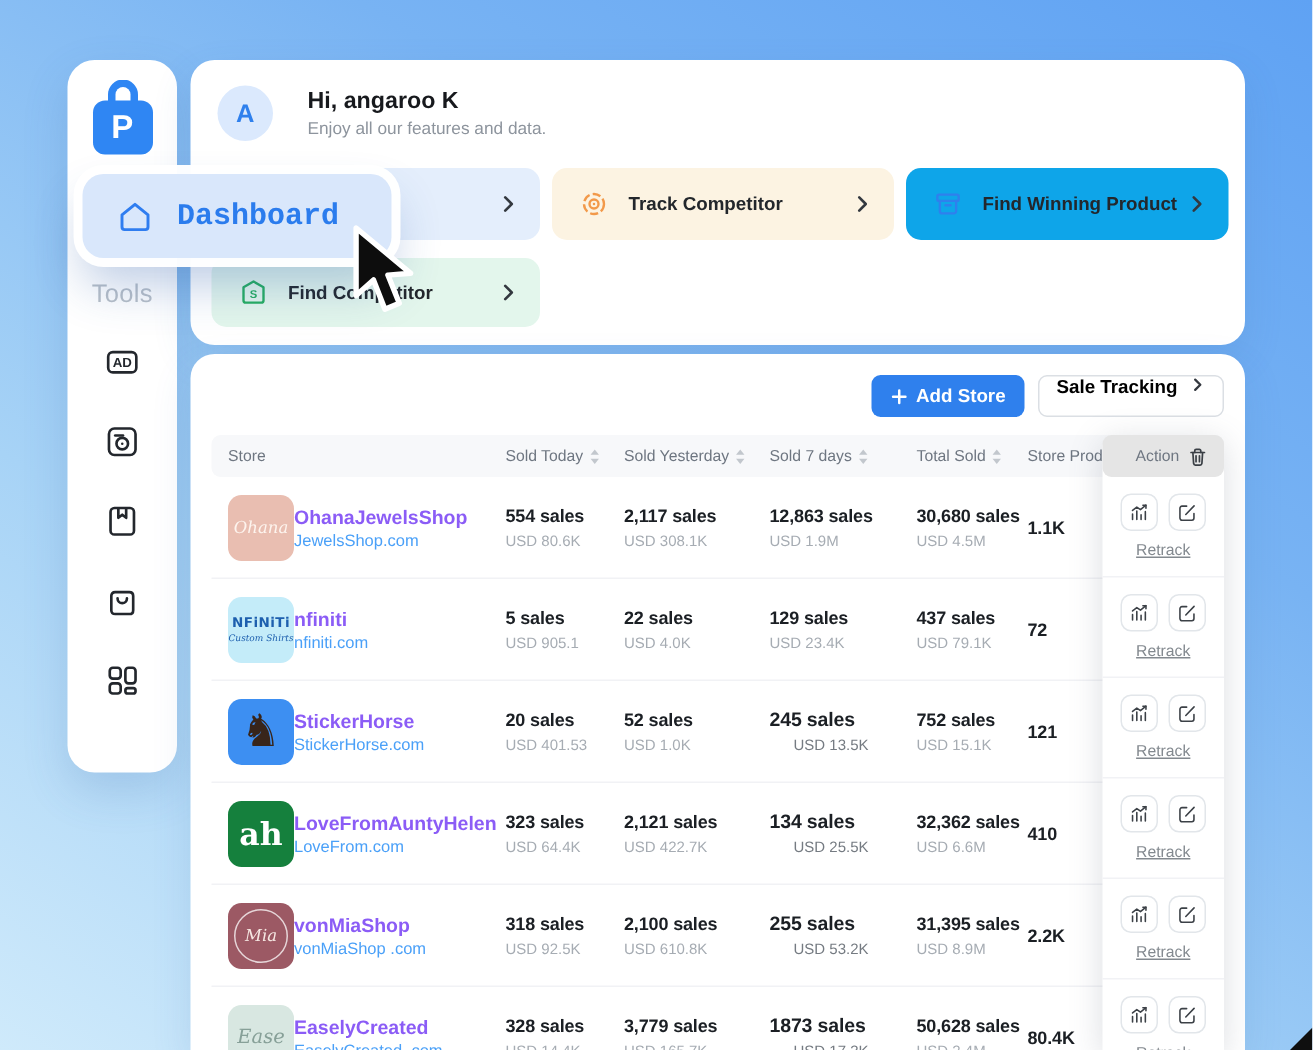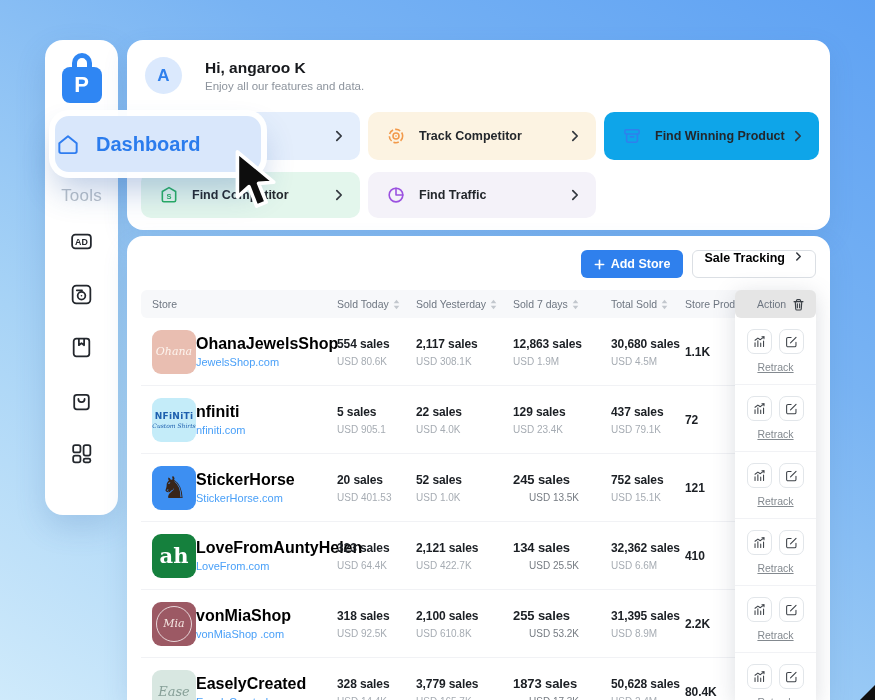--- a/index.html
+++ b/index.html
@@ -32,21 +32,21 @@
   .qcard{display:flex;align-items:center;border-radius:10px;padding:0 14px 0 18px;cursor:pointer;box-sizing:border-box;}
   .qlabel{font-size:12.5px;font-weight:600;color:#23272c;margin-left:13px;white-space:nowrap;}
   .chev{margin-left:auto;display:flex;color:#33383f;}
   .t-blue1{background:#e4eefc;} .t-cream{background:#fcf3e2;} .t-blue2{background:#0ea5e9;}
   .t-green{background:#e3f6ec;} .t-lav{background:#f4f2f9;}
   .col2{grid-column:2;}
   .qicon{display:flex;flex:none;}
   
   .nav-overlay{position:absolute;left:55px;top:116px;width:206px;height:56px;background:#d9e7fb;border-radius:14px;
     box-shadow:0 0 0 6px rgba(255,255,255,.97),0 18px 32px rgba(40,90,170,.30);
-    display:flex;align-items:center;z-index:30;box-sizing:border-box;cursor:pointer;}
+    display:flex;align-items:center;padding-left:22px;z-index:30;box-sizing:border-box;cursor:pointer;font-family:Liberation Mono, monospace;}
   .nlabel{font-size:20px;font-weight:600;color:#2b7ced;margin-left:15px;}
   
   .cursor{position:absolute;left:233px;top:149px;z-index:40;pointer-events:none;}
   .corner-wedge{position:absolute;right:0;bottom:0;width:0;height:0;
     border-left:15px solid transparent;border-bottom:15px solid #0f0f0f;}
   
   .bottom-panel{position:absolute;left:127px;top:236px;width:703px;height:464px;background:#fff;
     border-radius:16px 16px 0 0;box-sizing:border-box;padding:0 14px;overflow:hidden;
     box-shadow:0 10px 26px rgba(60,105,170,.14);}
   .t-top{display:flex;align-items:center;height:52px;padding-top:2px;}
@@ -69,21 +69,21 @@
     align-items:center;justify-content:center;overflow:hidden;text-align:center;}
   .lg-script{font-family:"DejaVu Serif",serif;font-style:italic;font-size:11px;}
   .lg-caps{font-weight:800;font-size:9px;letter-spacing:.3px;font-family:"DejaVu Sans",sans-serif;}
   .lg-sub{font-size:6px;font-style:italic;font-family:"DejaVu Serif",serif;margin-top:1px;}
   .lg-glyph{font-size:30px;line-height:1;font-family:"DejaVu Sans",sans-serif;}
   .lg-serif{font-family:"DejaVu Serif",serif;font-size:21px;font-weight:700;line-height:1;}
   .badge-ring{width:34px;height:34px;border:1px solid rgba(255,255,255,.75);border-radius:50%;
     display:flex;align-items:center;justify-content:center;}
   .lg-mia{font-family:"DejaVu Serif",serif;font-style:italic;font-size:11px;}
   .lg-ease{font-family:"DejaVu Serif",serif;font-style:italic;font-size:13px;}
-  .sname{font-size:16px;font-weight:700;color:#000000;white-space:nowrap;}
+  .sname{font-size:13px;font-weight:700;color:#8b5cf6;white-space:nowrap;}
   .sdomain{font-size:11px;color:#4aa0f8;margin-top:3px;display:block;text-decoration:none;white-space:nowrap;cursor:pointer;}
   .v{font-size:12px;font-weight:700;color:#1b1f24;white-space:nowrap;letter-spacing:-.1px;}
   .u{font-size:10px;color:#a6acb3;margin-top:5px;white-space:nowrap;}
   .emph .v{font-size:13px;}
   .emph .u{color:#757b82;margin-left:16px;}
   
   .action-panel{position:absolute;left:594px;top:0;width:81px;height:412px;background:#fff;
     border-radius:8px 8px 0 0;box-shadow:0 4px 22px rgba(95,105,125,.22);z-index:10;}
   .ap-head{height:28px;background:#e5e5e5;border-radius:6px;display:flex;align-items:center;
     justify-content:space-between;padding:0 11px 0 22px;font-size:10.5px;color:#6e7681;box-sizing:border-box;}
@@ -198,34 +198,20 @@
             <text x="12" y="16.2" text-anchor="middle" font-size="9" font-weight="bold" fill="currentColor" stroke="none" font-family="Liberation Sans, sans-serif">S</text>
           </svg>
         </span>
         <span class="qlabel">Find Competitor</span>
         <span class="chev">
           <svg width="14" height="14" viewBox="0 0 16 16" fill="none" stroke="currentColor" stroke-width="2" stroke-linecap="round" stroke-linejoin="round">
               <path d="M5.5 3 l5 5 -5 5"></path>
             </svg>
         </span>
       </div>
-      <div class="qcard t-lav col2">
-        <span class="qicon" style="color:#9b51e0;">
-          <svg width="20" height="20" viewBox="0 0 24 24" fill="none" stroke="currentColor" stroke-width="1.9" stroke-linecap="round">
-            <circle cx="12" cy="12" r="8.2"></circle>
-            <path d="M12 12 V3.8 M12 12 H20.2"></path>
-          </svg>
-        </span>
-        <span class="qlabel">Find Traffic</span>
-        <span class="chev">
-          <svg width="14" height="14" viewBox="0 0 16 16" fill="none" stroke="currentColor" stroke-width="2" stroke-linecap="round" stroke-linejoin="round">
-              <path d="M5.5 3 l5 5 -5 5"></path>
-            </svg>
-        </span>
-      </div>
     </div>
   </div>
 
   <div class="nav-overlay">
     <span style="display:flex;color:#2f7df0;">
       <svg width="26" height="26" viewBox="0 0 24 24" fill="none" stroke="currentColor" stroke-width="1.8" stroke-linejoin="round">
         <path d="M4 11.3 L12 4.8 l8 6.5 V18.8 a1.6 1.6 0 0 1 -1.6 1.6 H5.6 A1.6 1.6 0 0 1 4 18.8 Z"></path>
       </svg>
     </span>
     <span class="nlabel">Dashboard</span>

